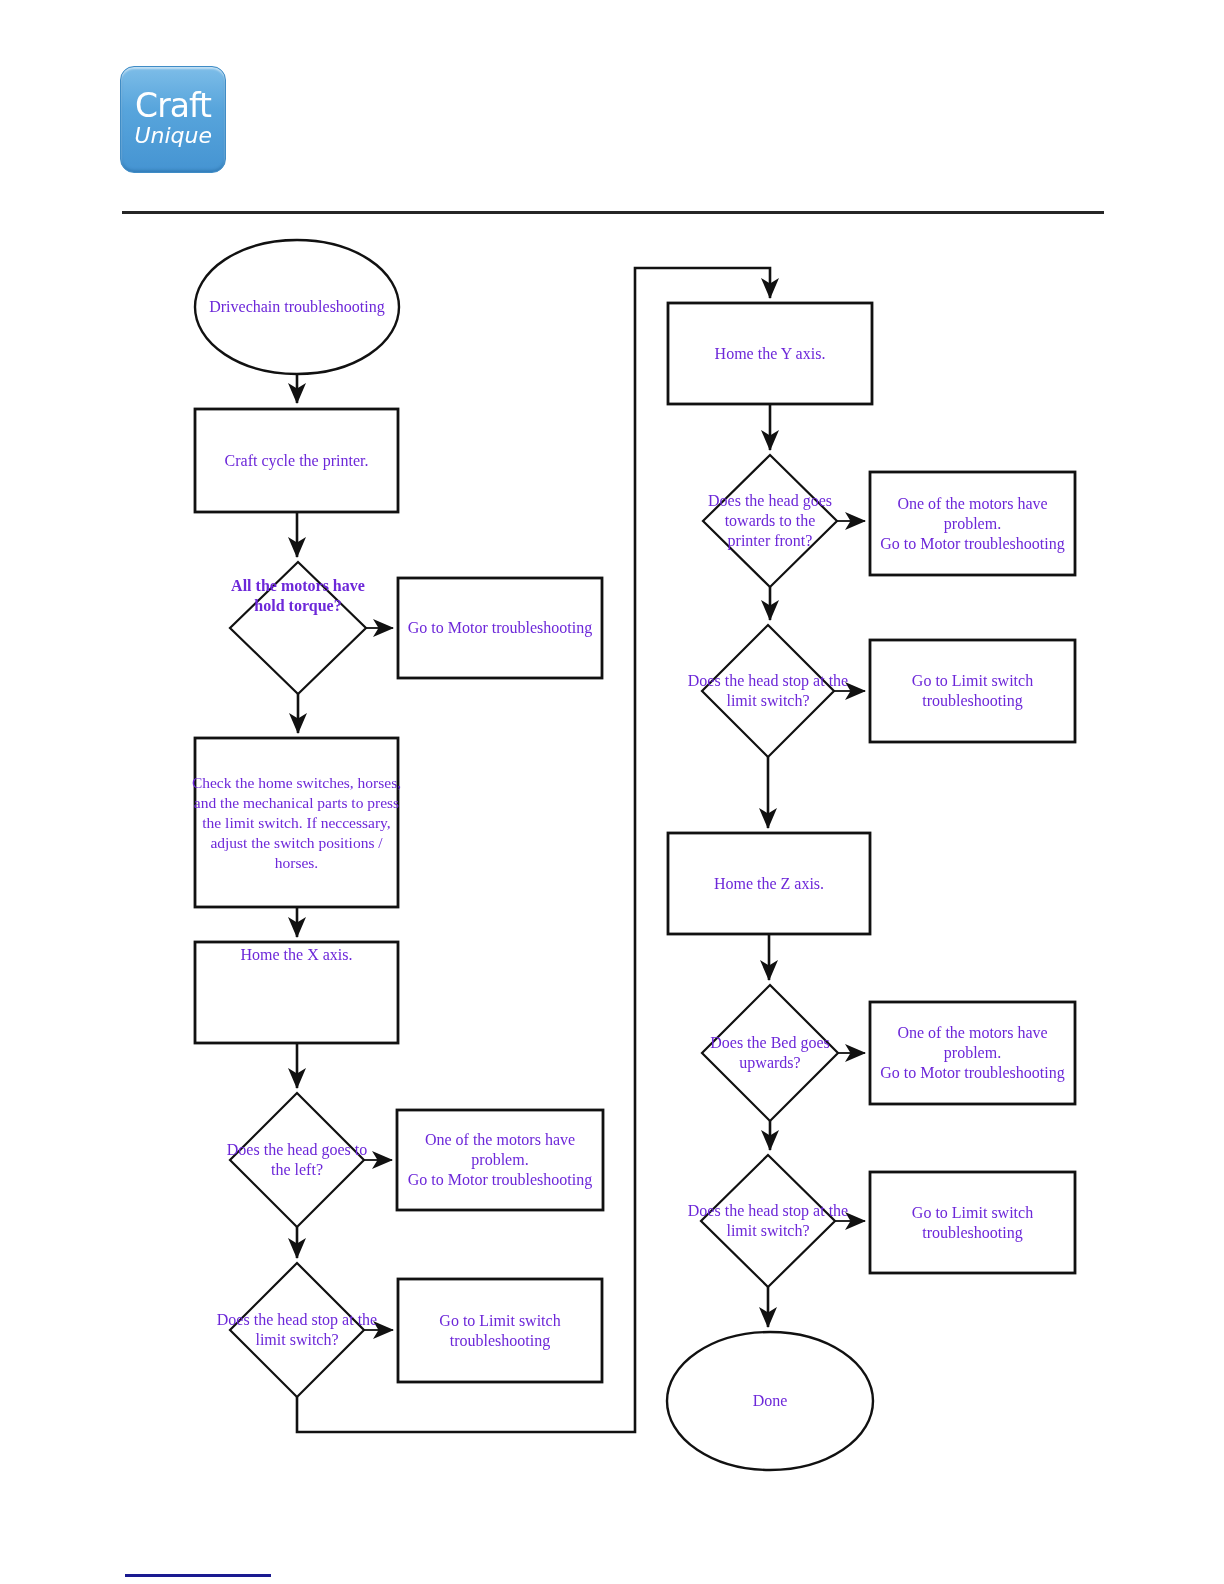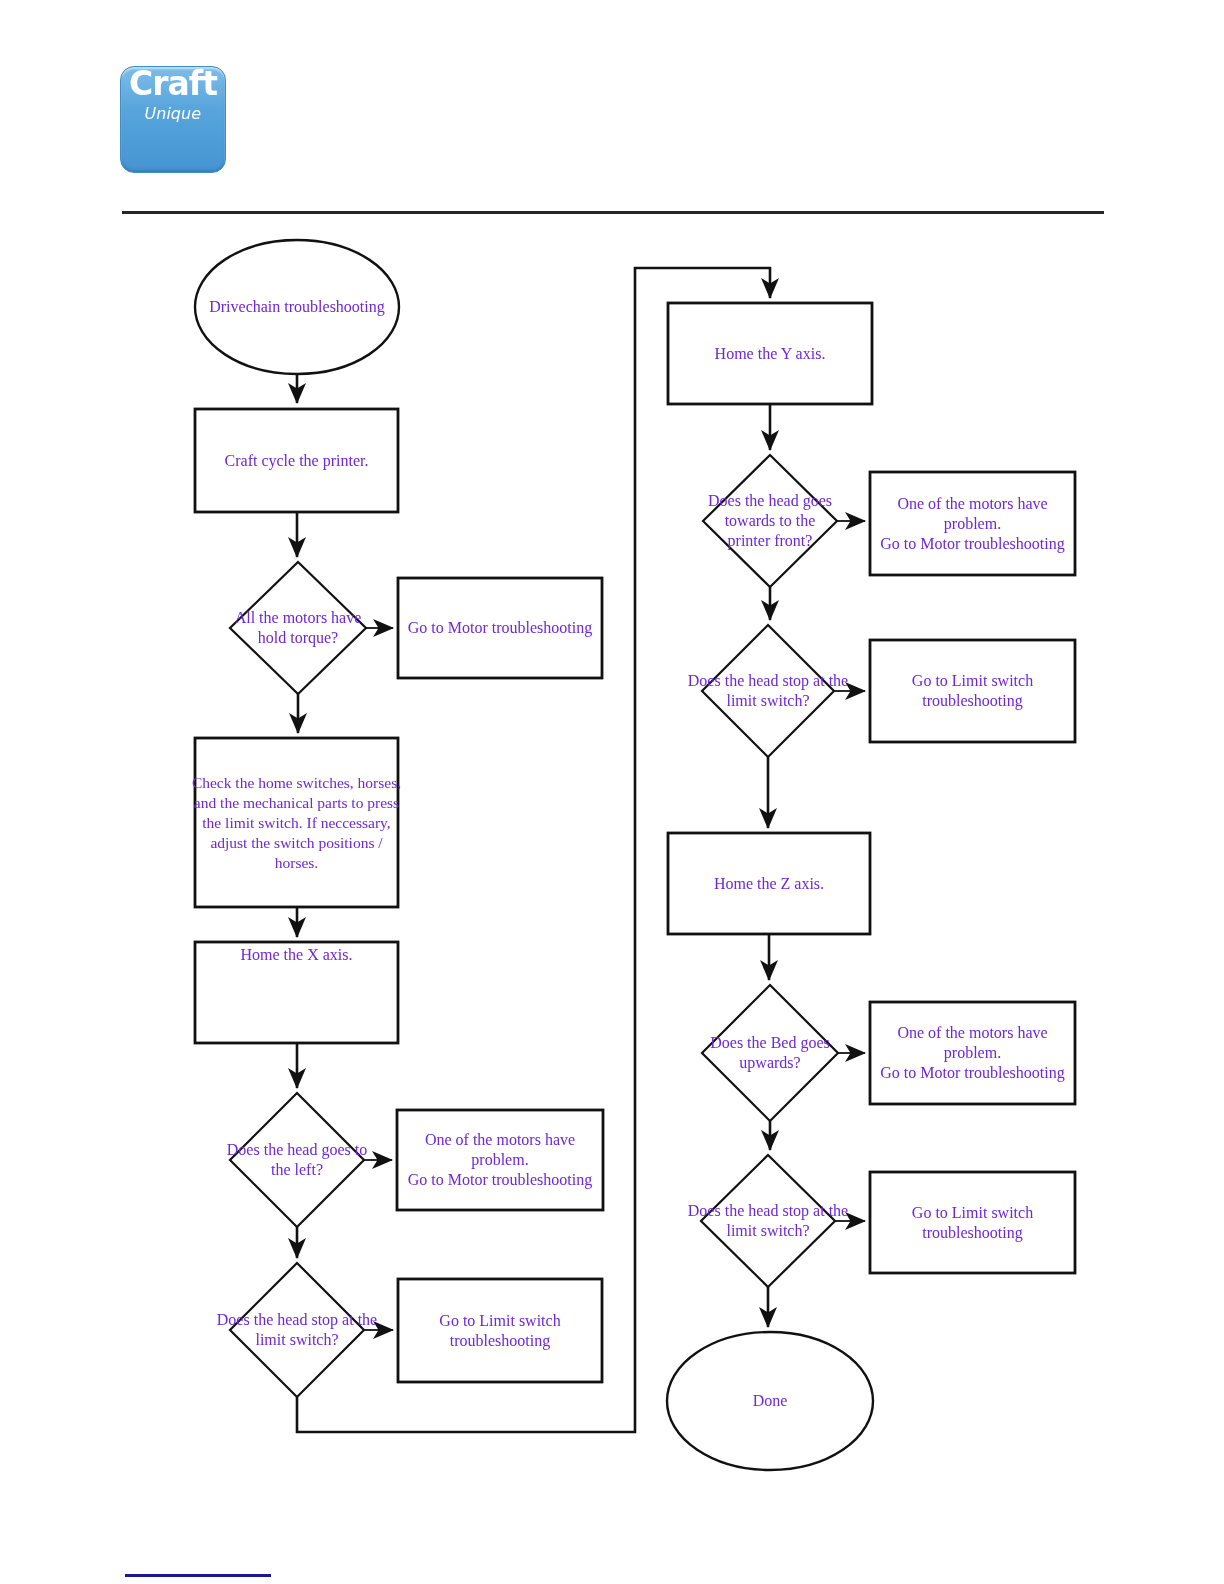--- a/index.html
+++ b/index.html
@@ -16,27 +16,27 @@
   .logo{
     position:absolute;left:120px;top:66px;width:106px;height:107px;
     border-radius:14px;
     background:linear-gradient(180deg,#7dbde8 0%,#58a5dc 40%,#4594d2 100%);
     box-shadow:inset 0 2px 2px rgba(255,255,255,.55), inset 0 -2px 3px rgba(0,60,110,.25);
     border:1px solid #3f8cc6;
     box-sizing:border-box;
   }
   .logo-top{
     font-family:"DejaVu Sans", sans-serif;
-    font-weight:bold;color:#fff;font-size:33px;line-height:34px;
-    text-align:center;letter-spacing:-1px;
+    font-weight:normal;color:#fff;font-size:33px;line-height:34px;
+    text-align:center;margin-top:22px;letter-spacing:-1px;
   }
   .logo-bottom{
     font-family:"DejaVu Sans", sans-serif;
-    font-style:italic;color:#fff;font-size:16px;line-height:20px;
-    text-align:right;padding-right:24px;margin-top:3px;
+    font-style:italic;color:#fff;font-size:22px;line-height:20px;
+    text-align:right;padding-right:13px;margin-top:3px;
   }
   .header-rule{
     position:absolute;left:122px;top:211px;width:982px;height:3px;background:#262626;
   }
   .footer-line{
     position:absolute;left:125px;top:1574px;width:146px;height:3px;background:#1a1a90;
   }
   
   #flow-svg{position:absolute;left:0;top:0;}
   .lbl{
@@ -109,21 +109,21 @@
       <path stroke-width="2.6" marker-end="url(#arrow)" d="M769,934 L769,980"></path>
       <path stroke-width="1.8" marker-end="url(#arrow)" d="M838,1053 L865,1053"></path>
       <path stroke-width="2.6" marker-end="url(#arrow)" d="M770,1121 L770,1150"></path>
       <path stroke-width="1.8" marker-end="url(#arrow)" d="M835,1221 L865,1221"></path>
       <path stroke-width="2.6" marker-end="url(#arrow)" d="M768,1287 L768,1327"></path>
     </g>
   </svg>
 
   <div class="lbl" style="left:195px;top:240px;width:204px;height:134px;">Drivechain troubleshooting</div>
   <div class="lbl" style="left:195px;top:409px;width:203px;height:103px;">Craft cycle the printer.</div>
-  <div class="lbl" style="left:223px;top:562px;width:150px;height:132px;">All the motors have hold torque?</div>
+  <div class="lbl" style="left:223px;top:530px;width:150px;height:132px;font-weight:bold;">All the motors have hold torque?</div>
   <div class="lbl" style="left:398px;top:578px;width:204px;height:100px;">Go to Motor troubleshooting</div>
   <div class="lbl small" style="left:190px;top:738px;width:213px;height:169px;">Check the home switches, horses, and the mechanical parts to press the limit switch. If neccessary, adjust the switch positions / horses.</div>
   <div class="lbl" style="left:195px;top:904px;width:203px;height:101px;">Home the X axis.</div>
   <div class="lbl" style="left:222px;top:1093px;width:150px;height:134px;">Does the head goes to the left?</div>
   <div class="lbl" style="left:397px;top:1110px;width:206px;height:100px;">One of the motors have problem.
 Go to Motor troubleshooting</div>
   <div class="lbl" style="left:212px;top:1263px;width:170px;height:134px;">Does the head stop at the limit switch?</div>
   <div class="lbl" style="left:398px;top:1279px;width:204px;height:103px;">Go to Limit switch troubleshooting</div>
 
   <div class="lbl" style="left:668px;top:303px;width:204px;height:101px;">Home the Y axis.</div>

